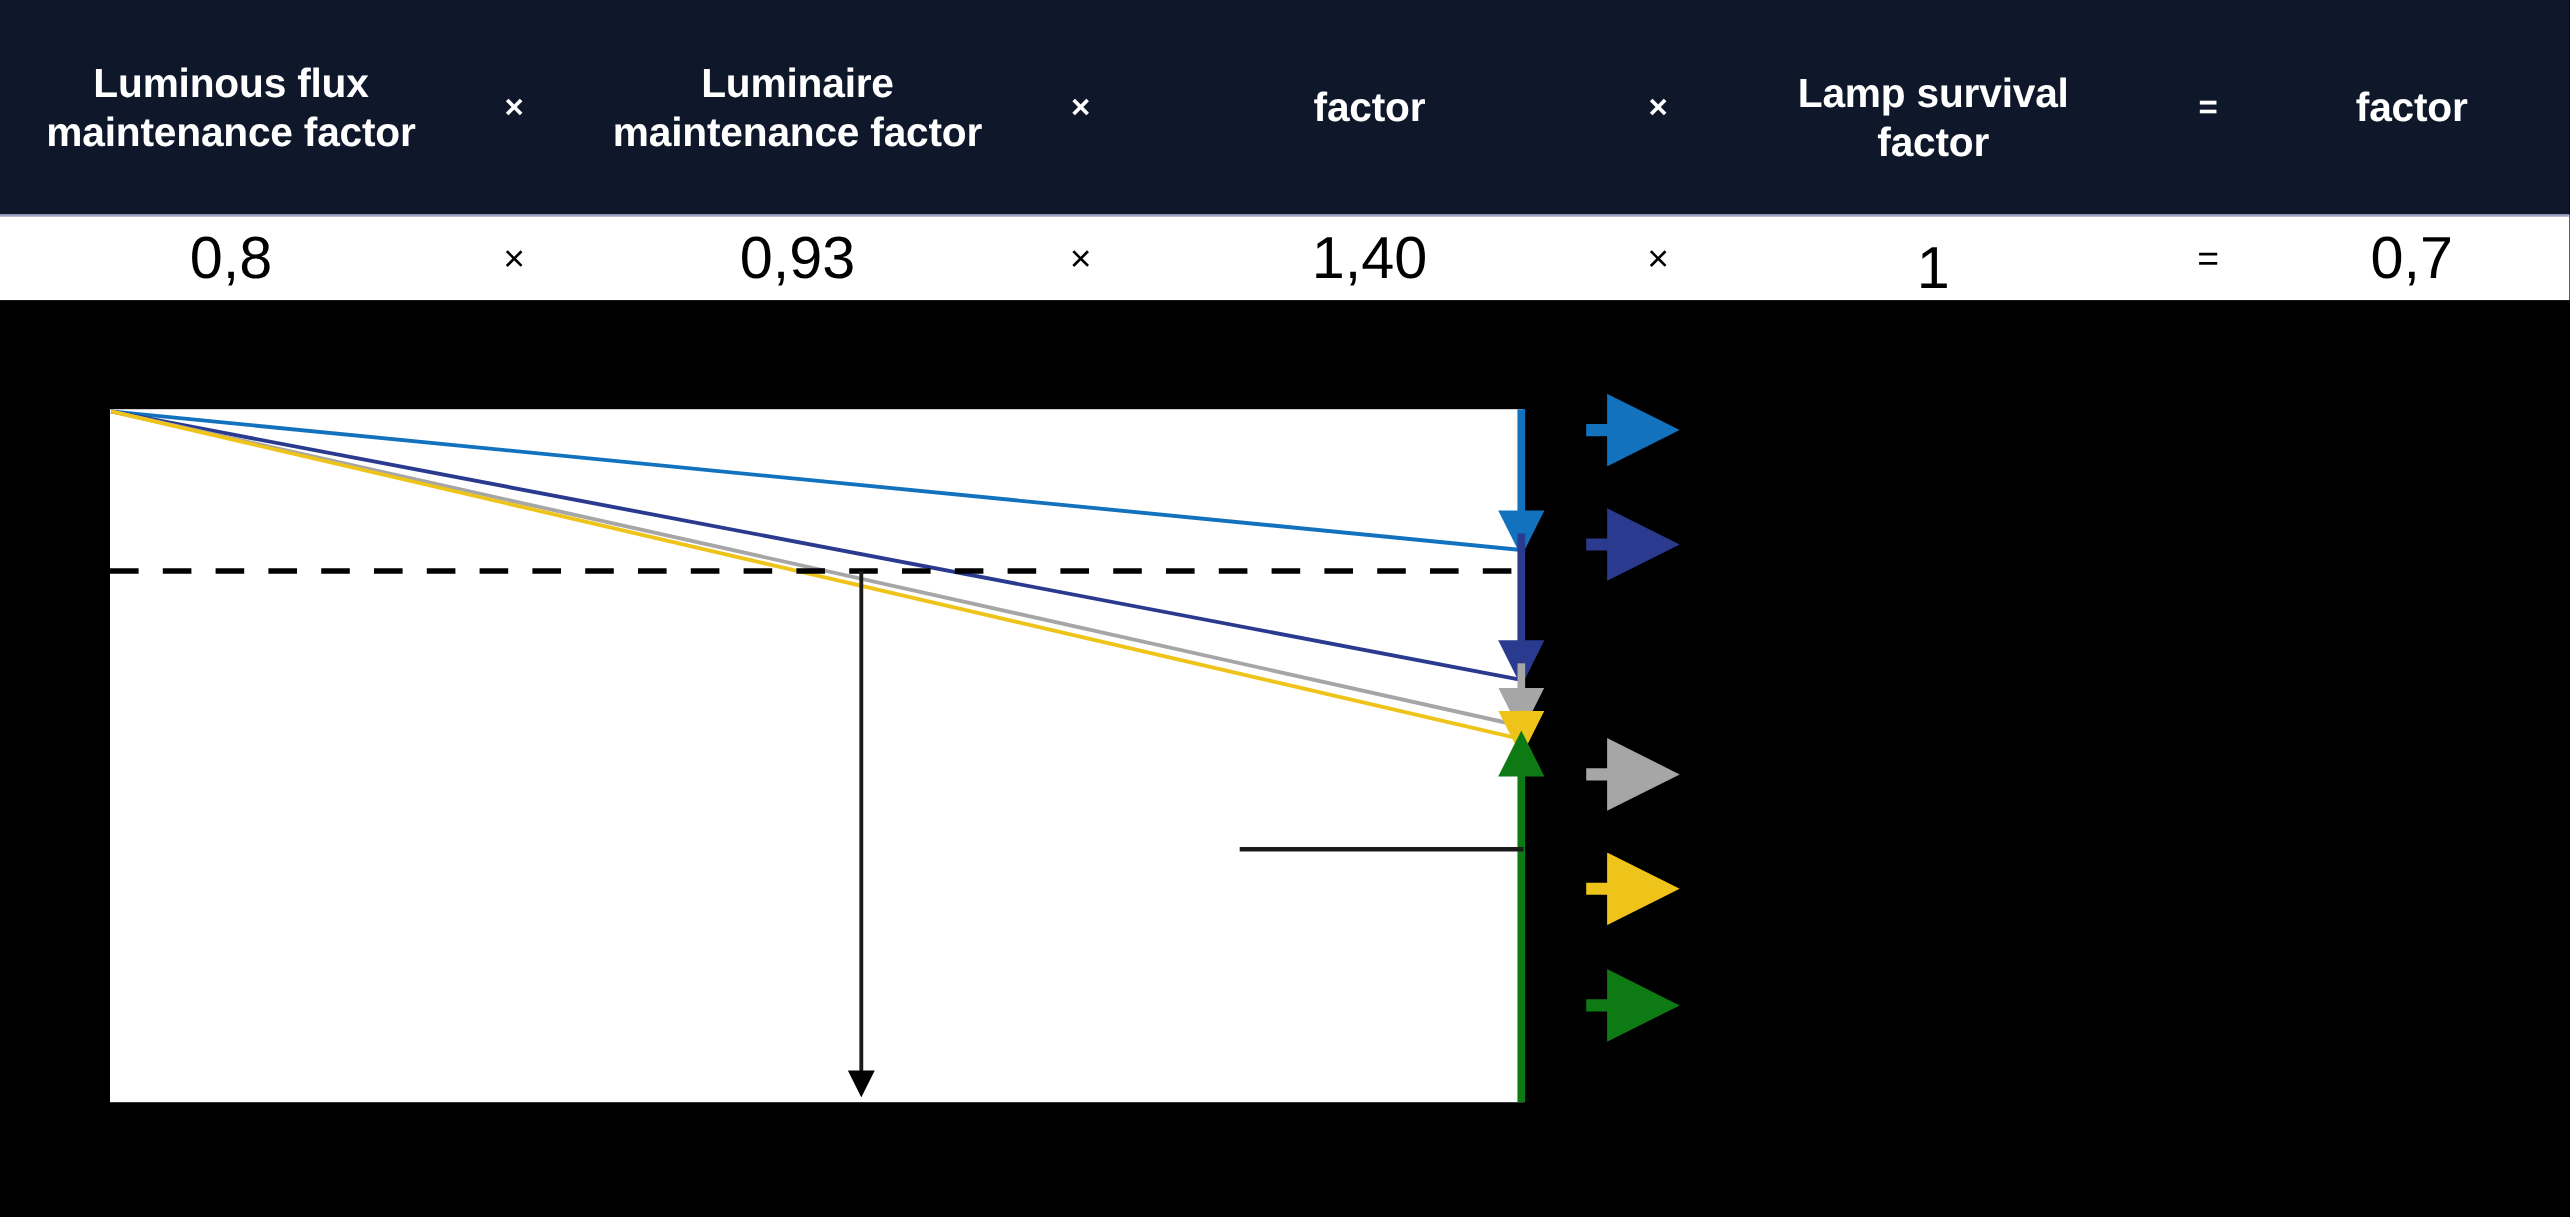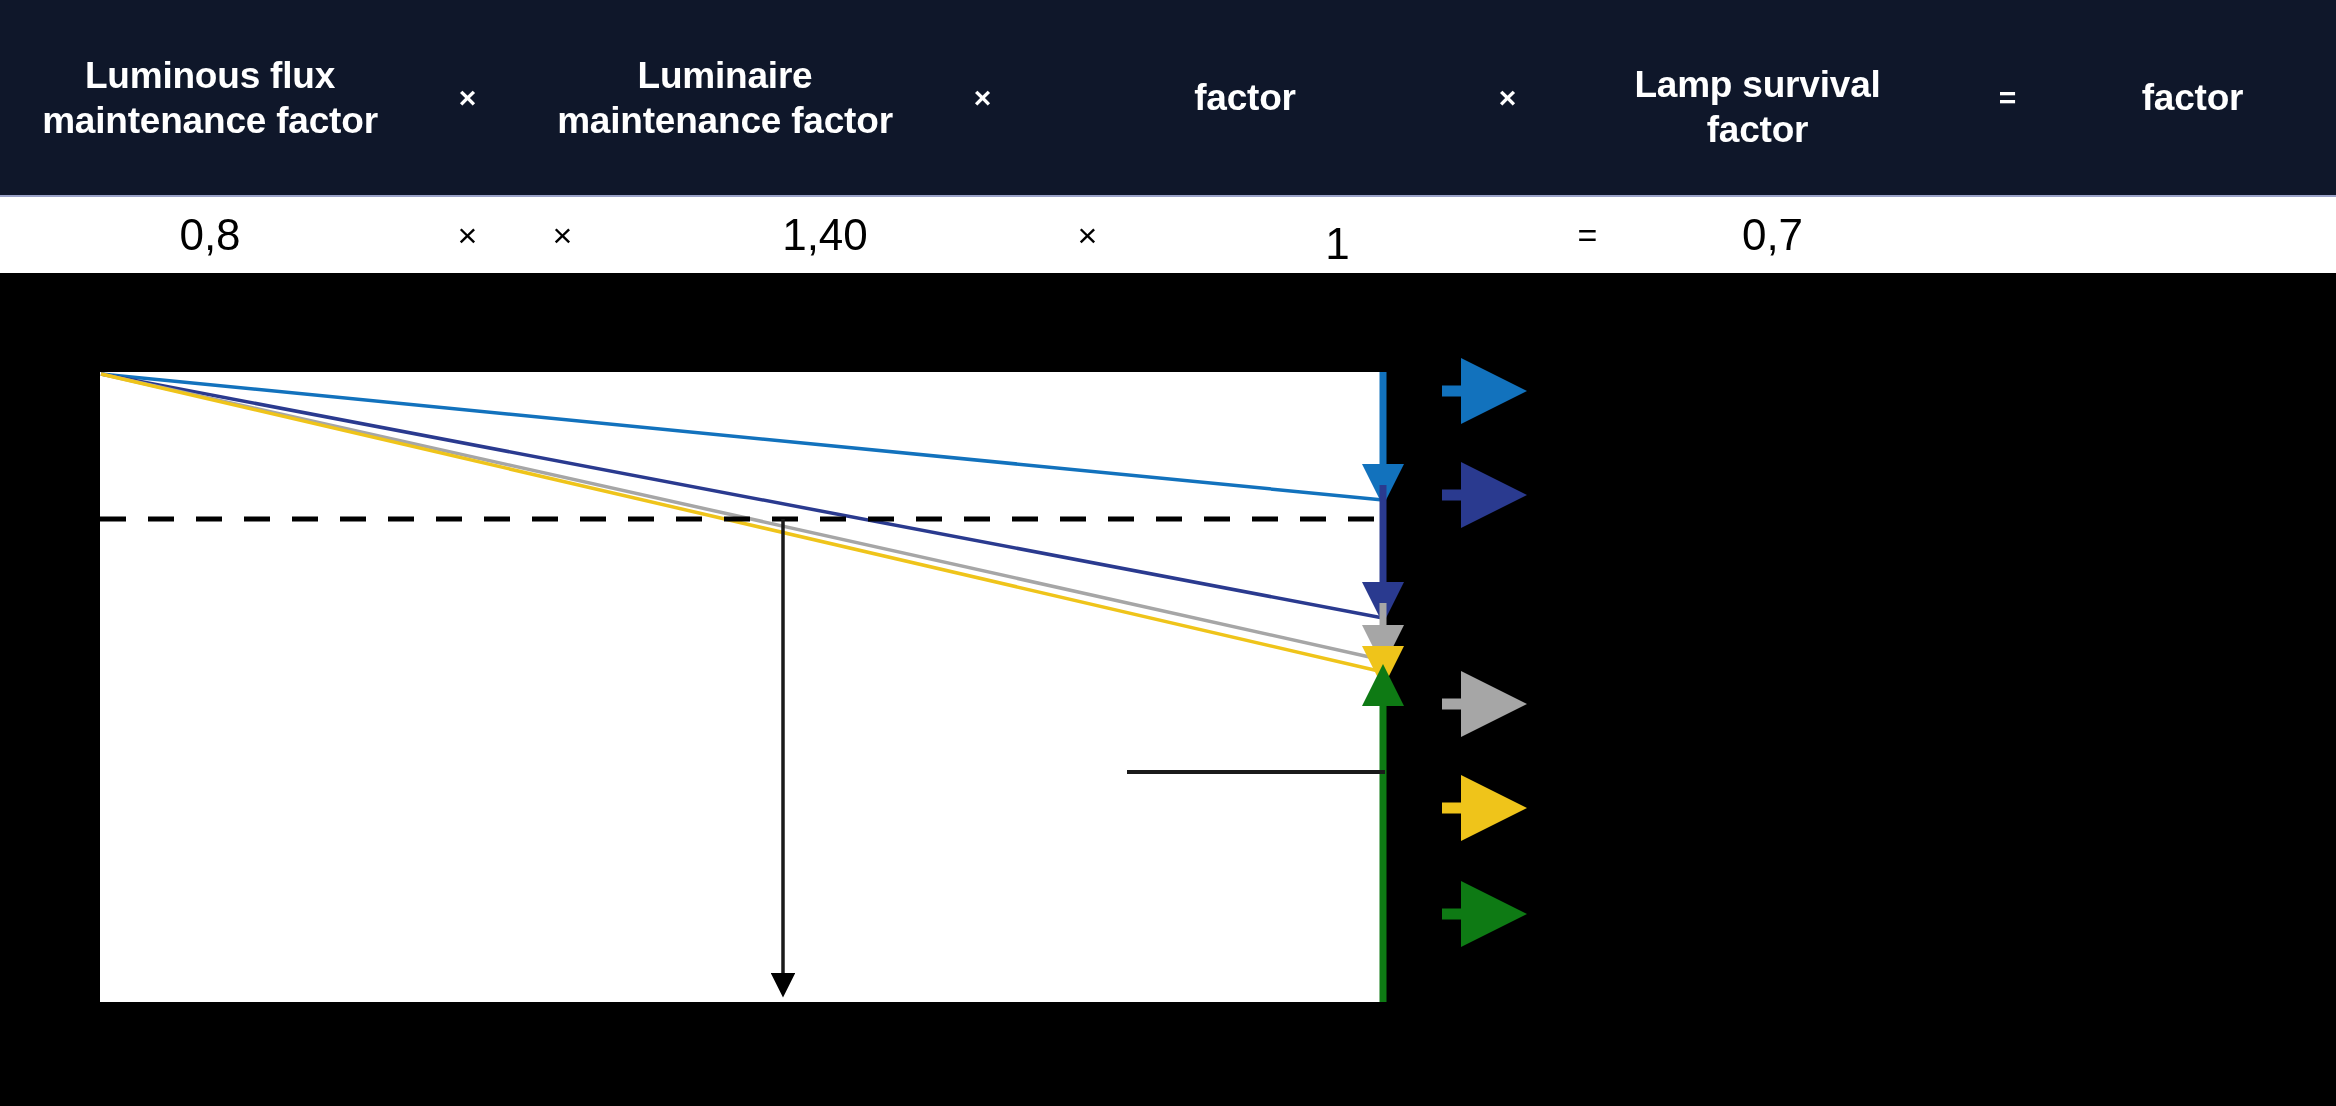--- a/index.html
+++ b/index.html
@@ -57,21 +57,21 @@
   }
   .formula-header-row .cell-op {
     color: #FFFFFF;
     font-weight: bold;
     font-size: 30px;
     line-height: 36px;
   }
   .formula-value-row .cell-term {
     color: #000000;
     font-weight: normal;
-    font-size: 44px;
+    font-size: 54px;
     line-height: 50px;
   }
   .formula-value-row .cell-op {
     color: #000000;
     font-weight: normal;
     font-size: 34px;
     line-height: 40px;
   }
 
   
@@ -130,20 +130,21 @@
     <div class="cell-op col-o4">=</div>
 
     <div class="cell-term col-t5">
       <div>factor</div>
     </div>
   </div>
 
   <div class="formula-value-row">
     <div class="cell-term col-t1">0,8</div>
     <div class="cell-op col-o1">×</div>
+    <div class="cell-term col-t2">0,93</div>
     <div class="cell-op col-o2">×</div>
     <div class="cell-term col-t3">1,40</div>
     <div class="cell-op col-o3">×</div>
     <div class="cell-term col-t4">1</div>
     <div class="cell-op col-o4">=</div>
     <div class="cell-term col-t5">0,7</div>
   </div>
 
 </div>
 

